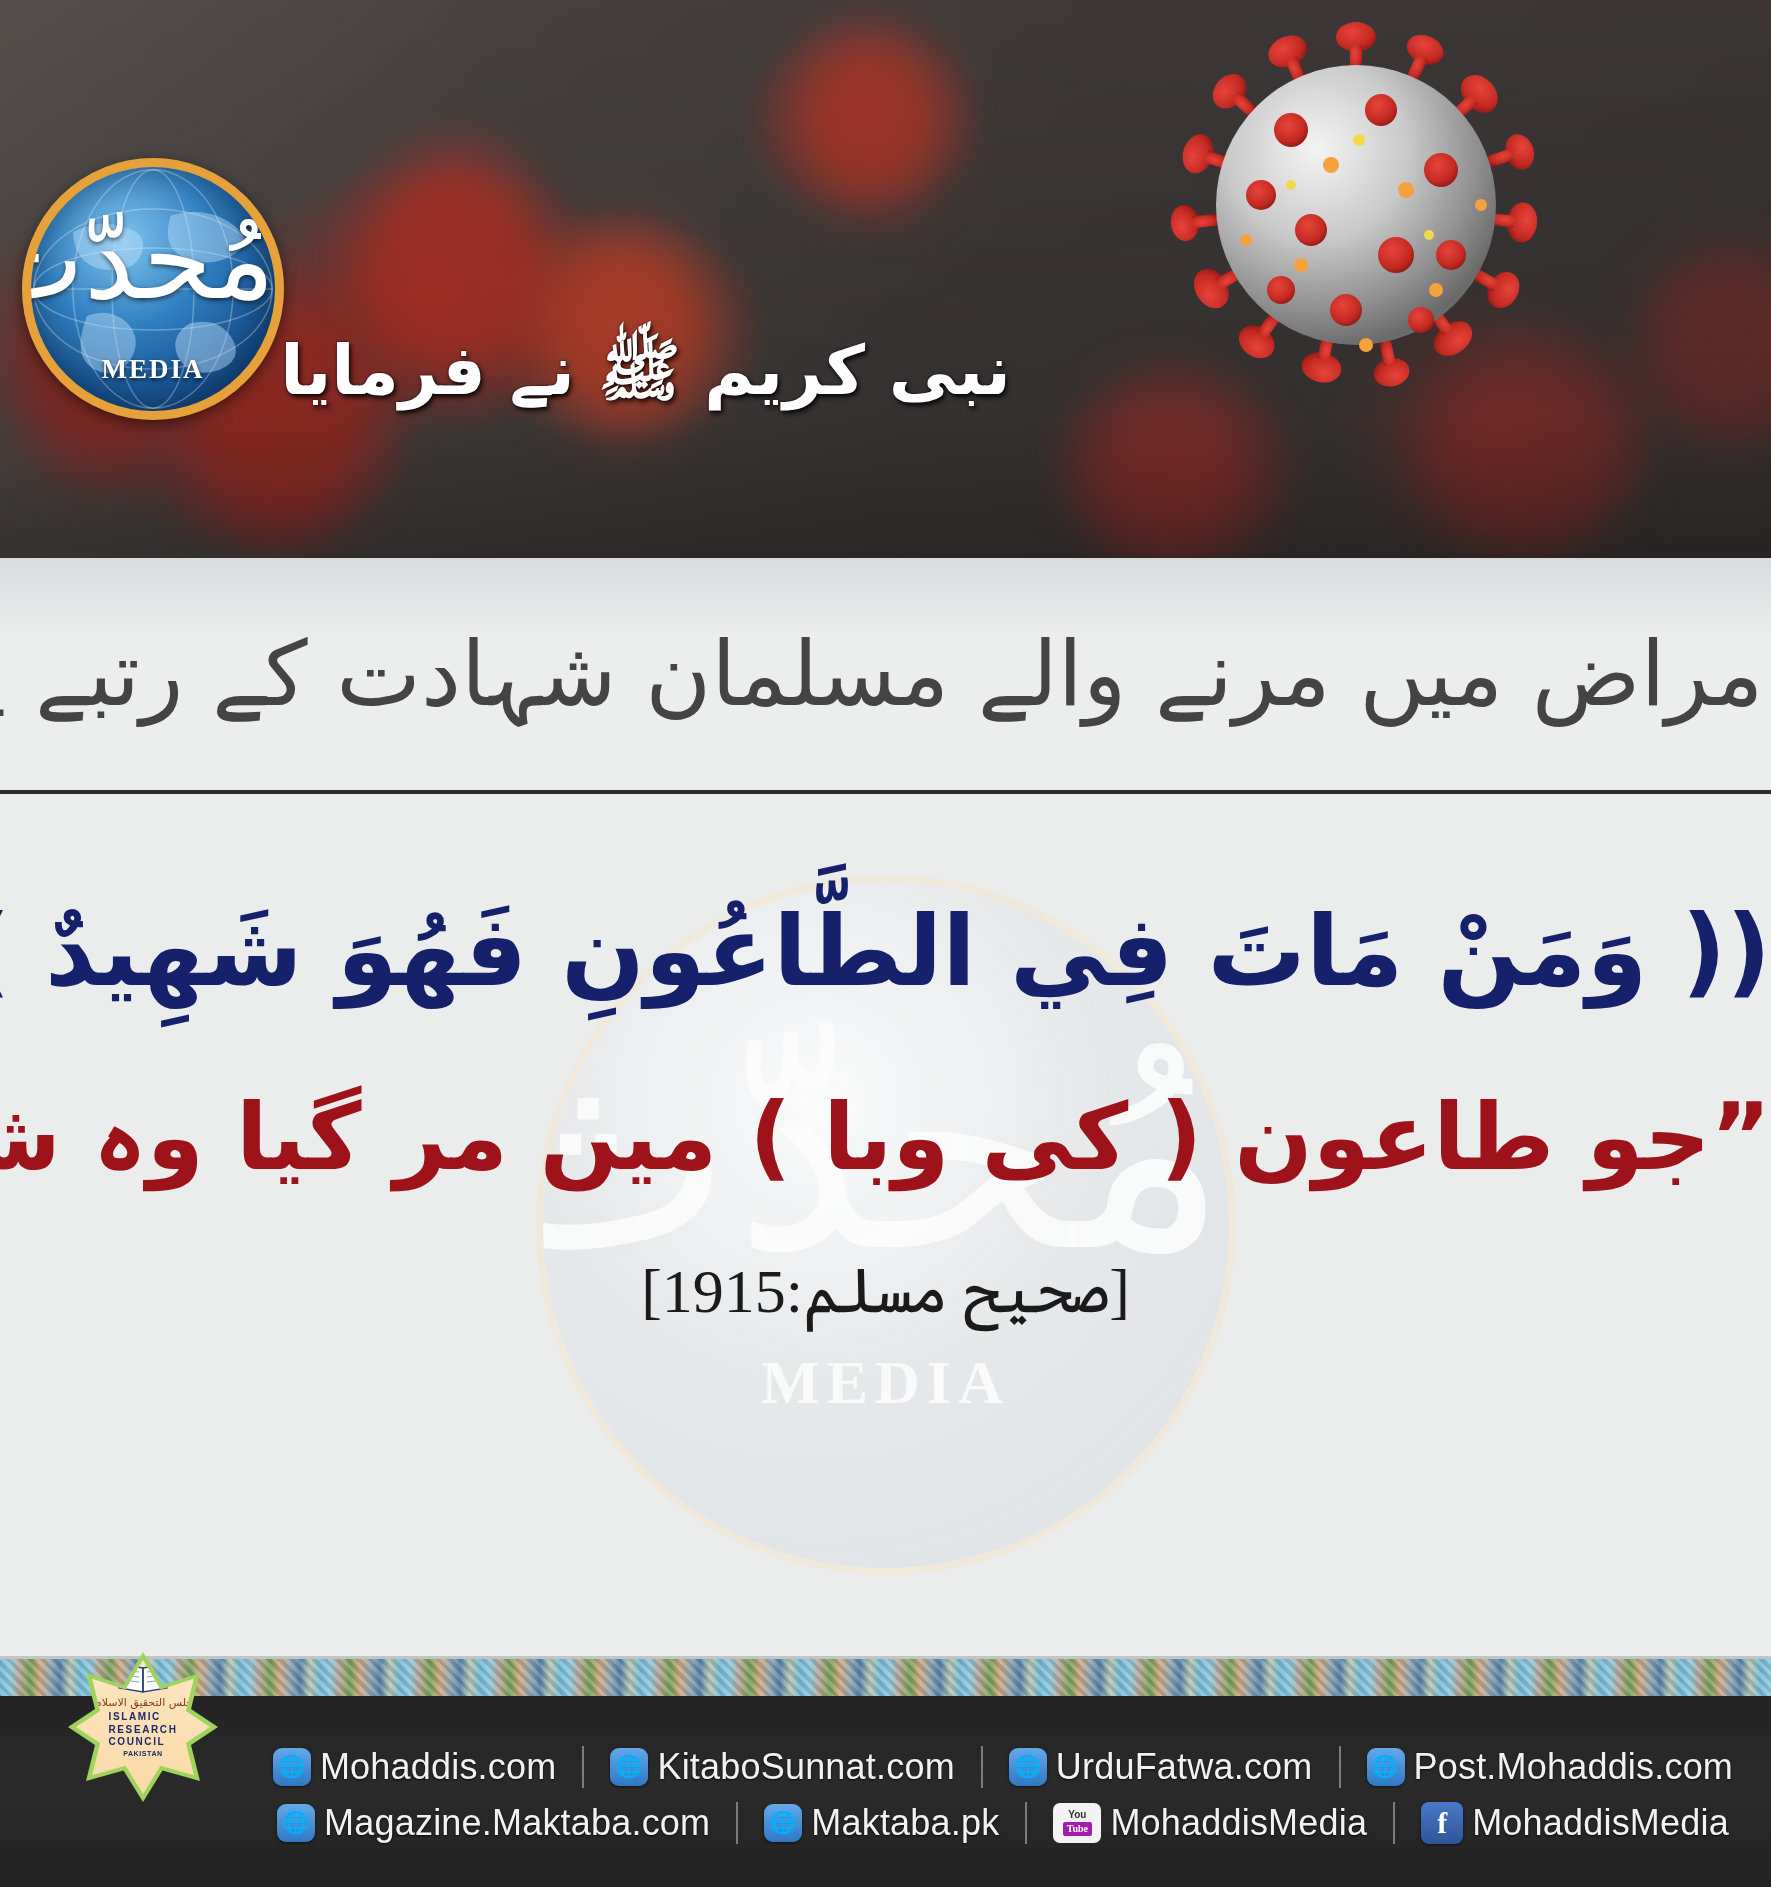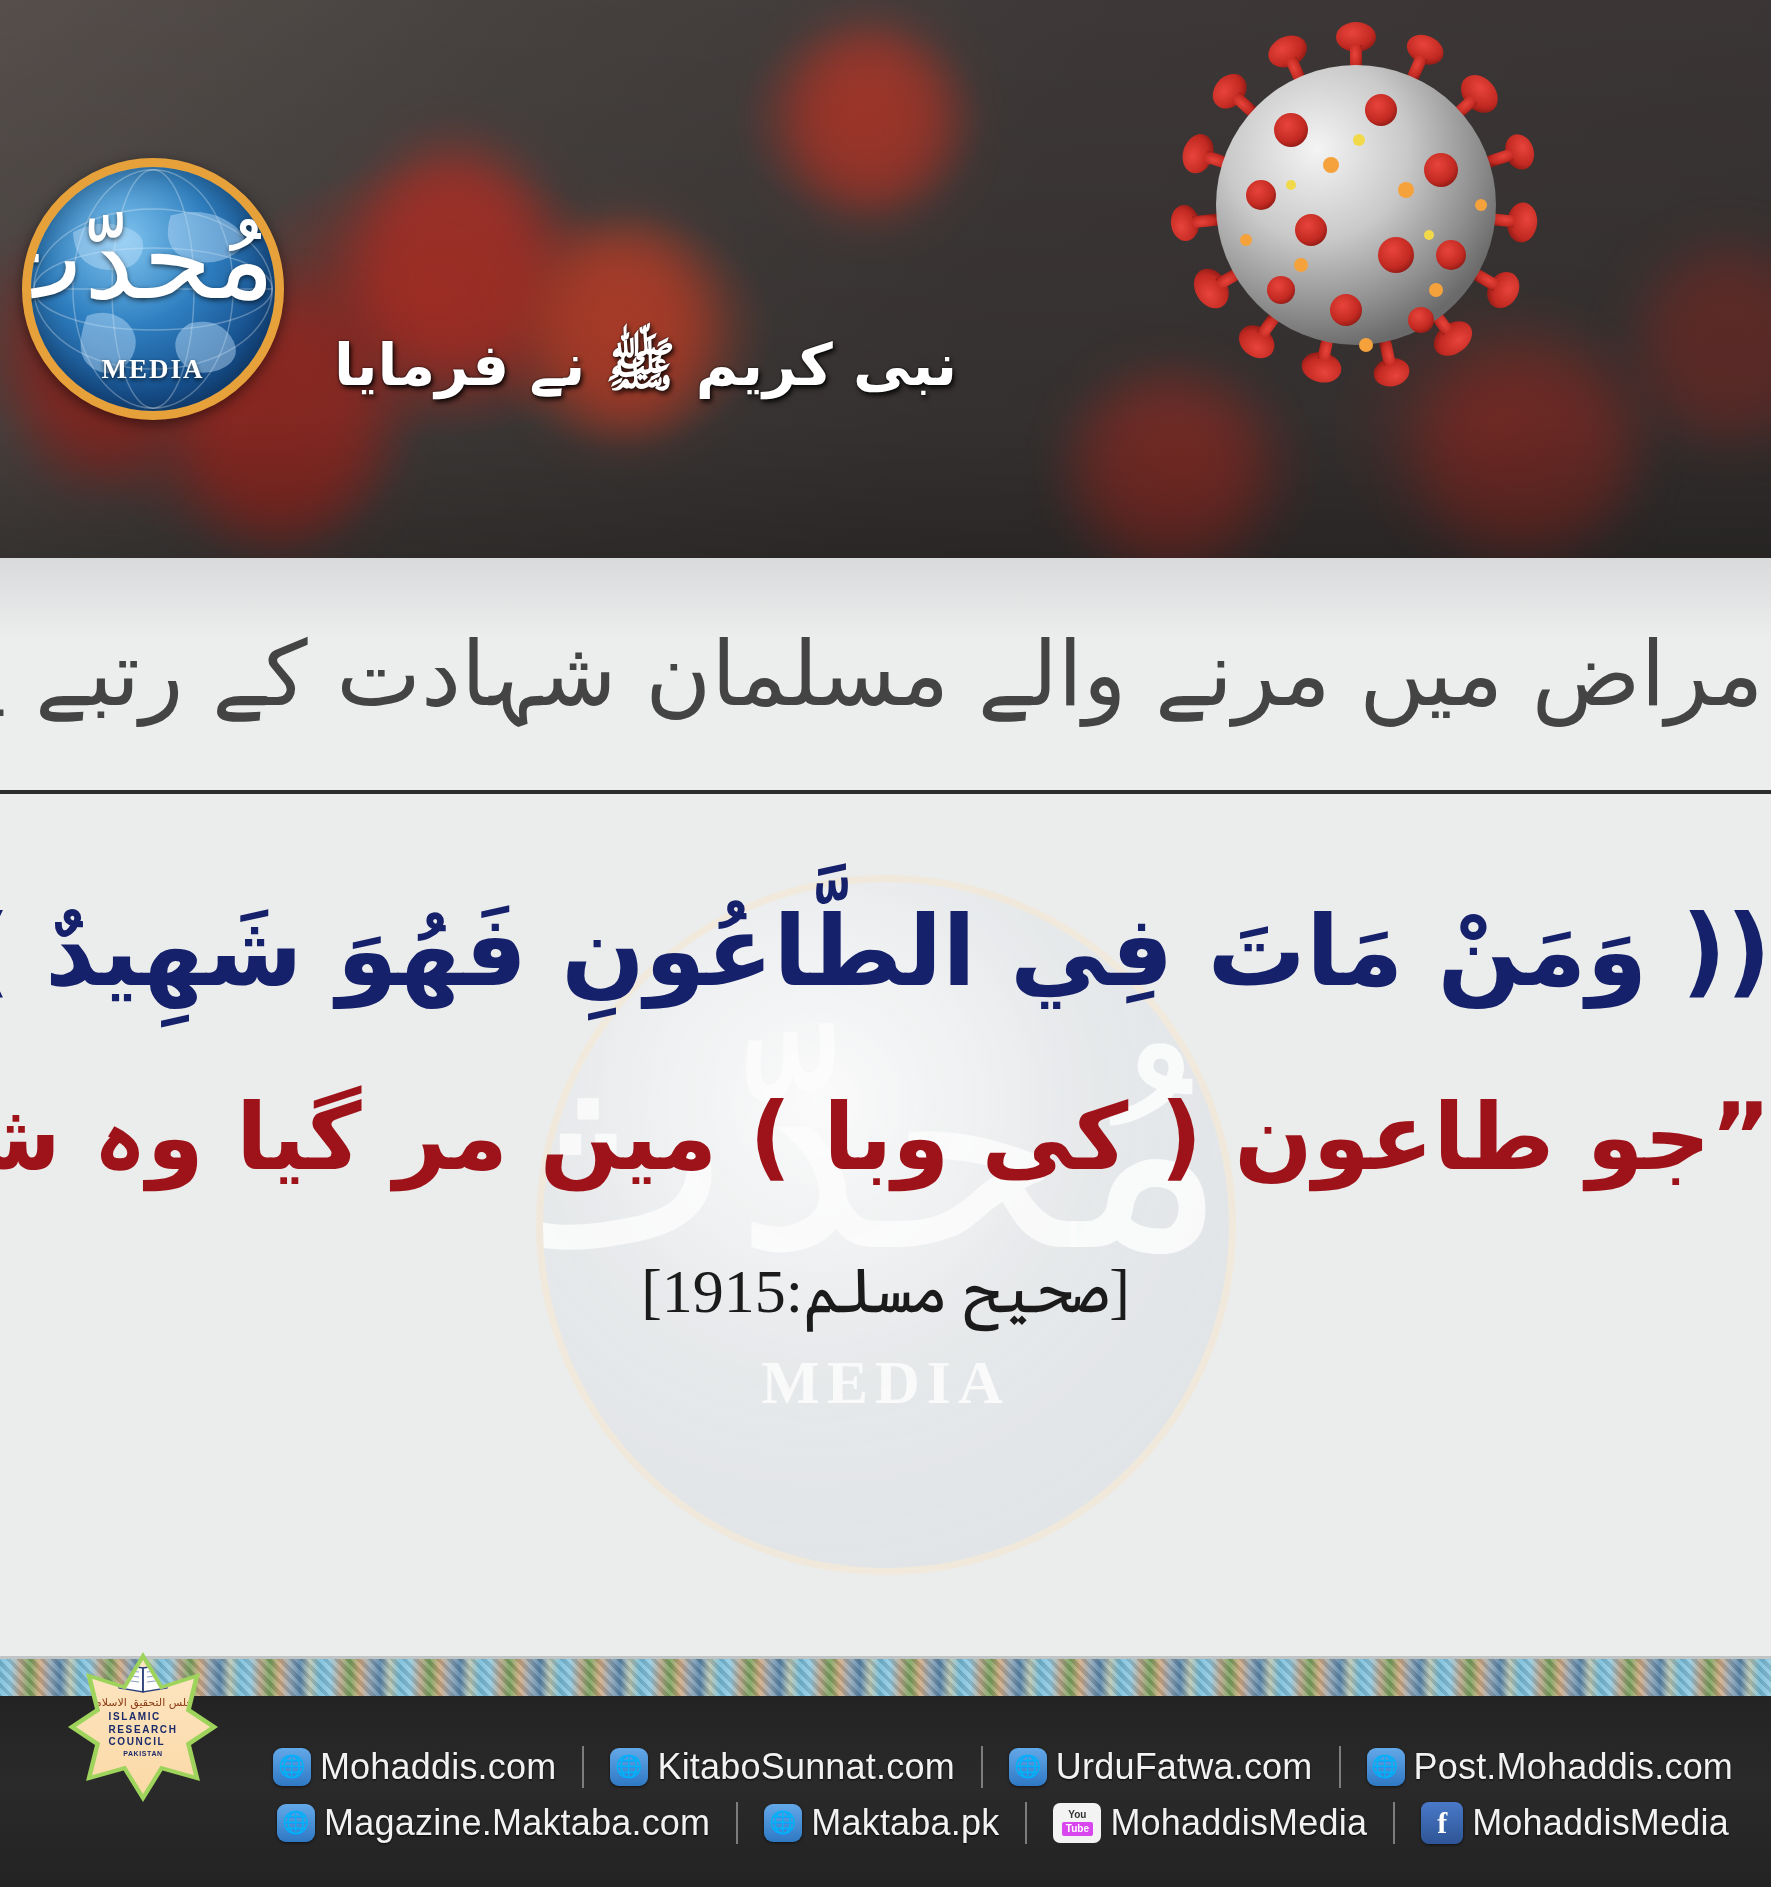--- a/index.html
+++ b/index.html
@@ -134,21 +134,21 @@
     z-index: 3;
   }
 
   .header-hadith {
     position: absolute;
     left: 0; right: 0;
     top: 330px;
     text-align: center;
     direction: rtl;
     color: #ffffff;
-    font-size: 58px;
+    font-size: 68px;
     font-weight: bold;
     font-family: "DejaVu Sans", sans-serif;
     text-shadow: 2px 3px 5px rgba(0,0,0,.85), 0 0 2px rgba(0,0,0,.9);
     z-index: 6;
     padding-right: 480px;
     white-space: nowrap;
   }
 
   
   .headline-strip {
@@ -393,28 +393,29 @@
     box-sizing: border-box;
     width: 48px; height: 40px;
   }
   .ico-yt .yt-top {
     color: #333;
     font-size: 10px;
     font-weight: bold;
     line-height: 1;
   }
   .ico-yt .yt-bot {
-    background: #d946ef;
+    background: #a21caf;
     color: #fff;
     font-size: 10px;
     font-weight: bold;
     line-height: 1;
     padding: 2px 4px;
     border-radius: 2px;
     margin-top: 2px;
+    font-family: Liberation Serif, serif;
   }
   .ico-fb {
     background: linear-gradient(180deg, #4a79c8 0%, #2e5596 100%);
     color: #fff;
     font-family: "Liberation Serif", serif;
     font-weight: bold;
     font-size: 30px;
     border-radius: 8px;
     width: 42px; height: 42px;
     box-shadow: 0 1px 3px rgba(0,0,0,.6);

